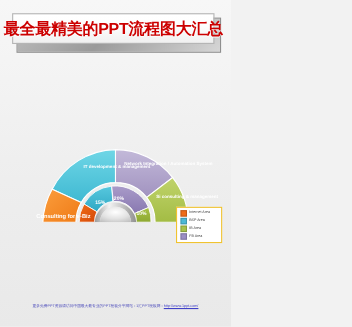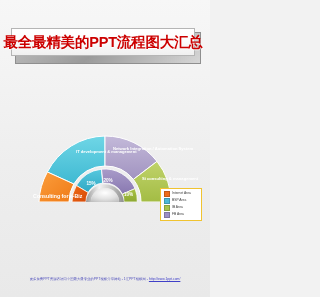--- a/index.html
+++ b/index.html
@@ -10,21 +10,21 @@
     overflow:hidden;
     position:relative;
   }
   .slide{
     position:absolute;left:0;top:0;width:210px;height:297px;
     background:linear-gradient(180deg,#f7f7f7 0%,#eeeeee 55%,#e9e9e9 100%);
   }
 
   
   .title-wrap{
-    position:absolute;left:11px;top:28px;width:188px;height:46px;
+    position:absolute;left:11px;top:12px;width:188px;height:46px;
   }
   .title-shadow{
     position:absolute;left:4px;top:4px;width:184px;height:30px;
     background:linear-gradient(135deg,#bdbdbd 0%,#9a9a9a 45%,#d6d6d6 100%);
     border:1px solid #8f8f8f;
   }
   .title-face{
     position:absolute;left:0;top:0;width:182px;height:26px;
     background:linear-gradient(180deg,#ffffff 0%,#fdfdfd 40%,#f0f0f0 100%);
     border:1px solid #b5b5b5;

